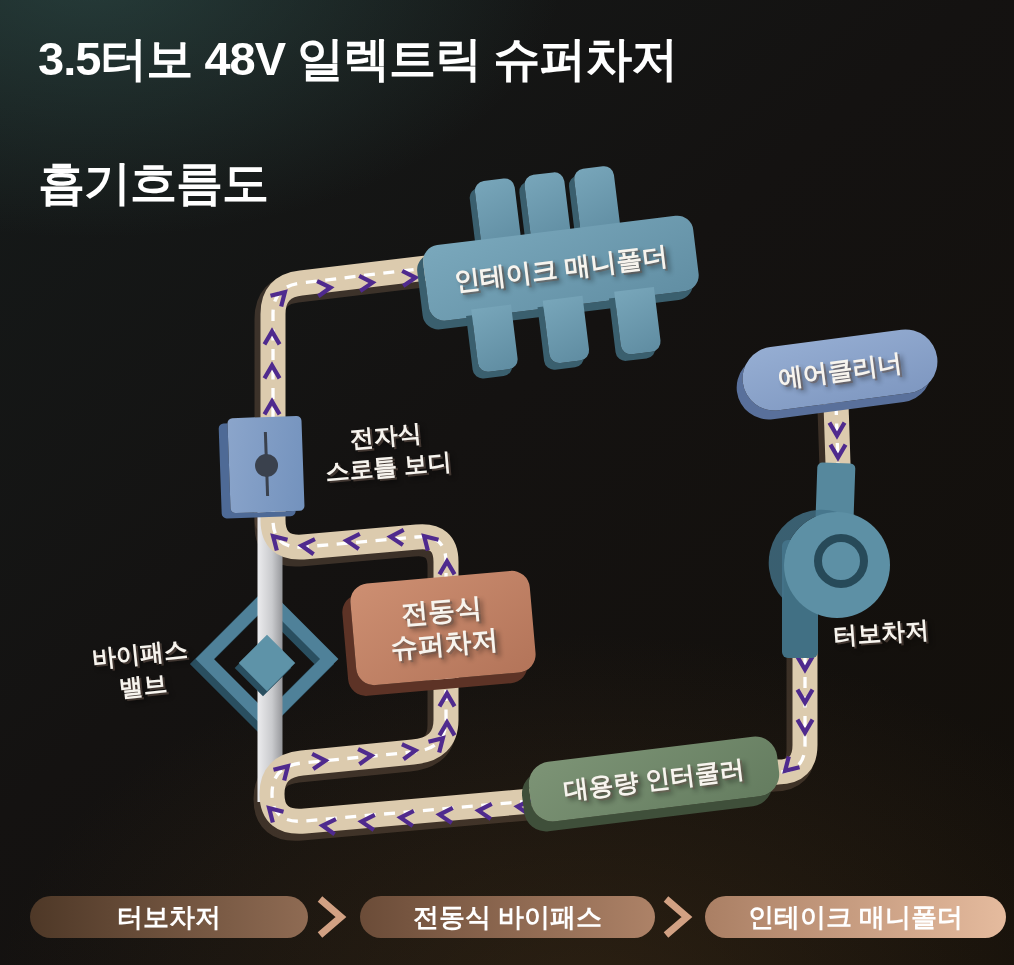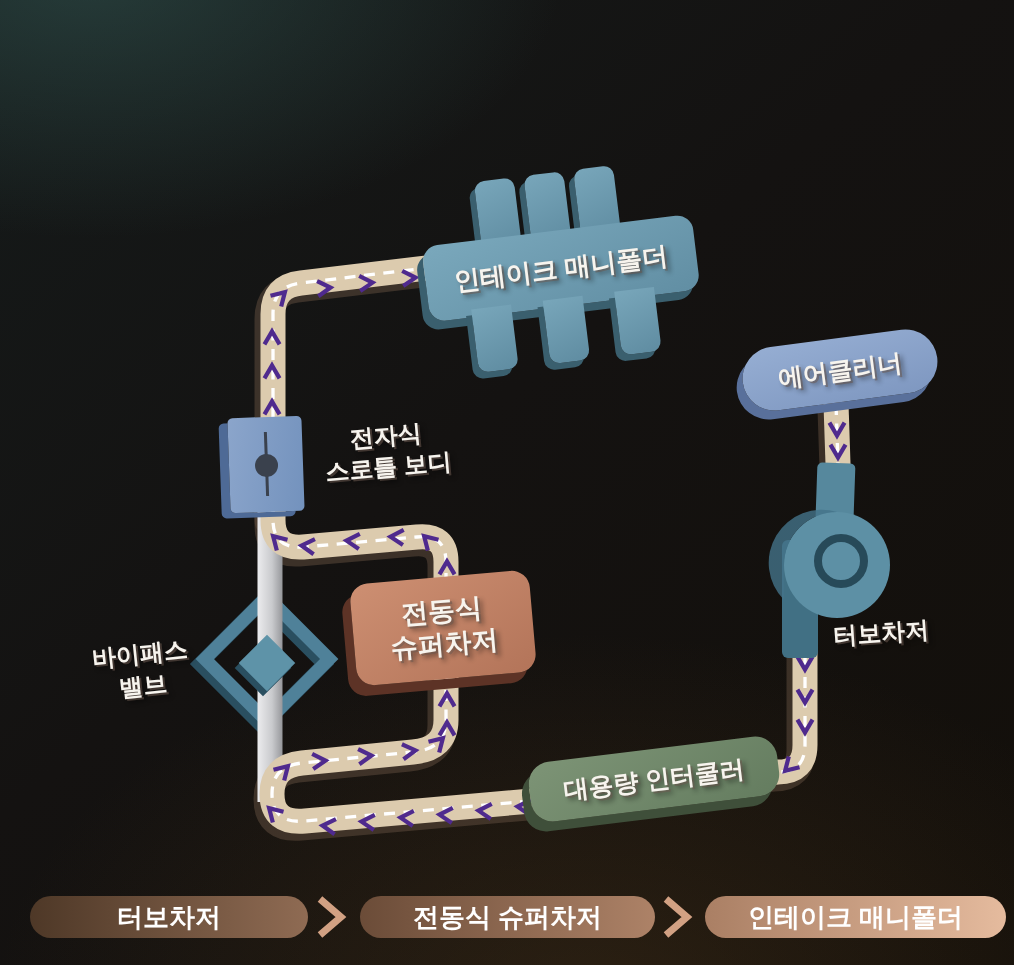--- a/index.html
+++ b/index.html
@@ -62,20 +62,22 @@
     color:#fff;font-weight:700;font-size:26px;}
   #pill1{left:30px;width:278px;background:linear-gradient(90deg,#4e3827,#8f6b53);}
   #pill2{left:360px;width:295px;background:linear-gradient(90deg,#6b4c38,#ad8267);}
   #pill3{left:705px;width:301px;background:linear-gradient(90deg,#aa7f64,#e5bb9e);}
   .stagechev{position:absolute;top:894px;width:34px;height:46px;}
 </style>
 </head>
 <body>
 <div id="stage">
 
+  <div id="title"><span>3.5터보 48V 일렉트릭 슈퍼차저</span><br>
+  <span>흡기흐름도</span></div>
 
   <svg class="abs" width="1014" height="965" viewBox="0 0 1014 965" style="left:0;top:0">
     <defs>
       <linearGradient id="silverg" gradientUnits="userSpaceOnUse" x1="255" y1="0" x2="286" y2="0">
         <stop offset="0" stop-color="#f2f2f4"></stop>
           <stop offset=".55" stop-color="#c9cacd"></stop>
           <stop offset="1" stop-color="#85868a"></stop>
       </linearGradient>
       <symbol id="arrowhead" overflow="visible">
         <path d="M -5.5 -6.5 L 5.5 0 L -5.5 6.5" fill="none" stroke="#4f2a8e" stroke-width="4.2" stroke-linecap="square"></path>
@@ -197,19 +199,19 @@
   <div id="lbl-bypass" class="abs complabel">
     <span>바이패스</span><br>
     <span>밸브</span>
   </div>
   <div id="lbl-turbo" class="abs complabel">터보차저</div>
 
   <div class="pill" id="pill1">터보차저</div>
   <svg class="stagechev" style="left:314px" viewBox="0 0 34 46">
     <polyline points="6,5 27,23 6,41" fill="none" stroke="#d2a183" stroke-width="7"></polyline>
   </svg>
-  <div class="pill" id="pill2">전동식 슈퍼차저</div>
+  <div class="pill" id="pill2">전동식 바이패스</div>
   <svg class="stagechev" style="left:660px" viewBox="0 0 34 46">
     <polyline points="6,5 27,23 6,41" fill="none" stroke="#d2a183" stroke-width="7"></polyline>
   </svg>
   <div class="pill" id="pill3">인테이크 매니폴더</div>
 
 </div>
 
 </body></html>

